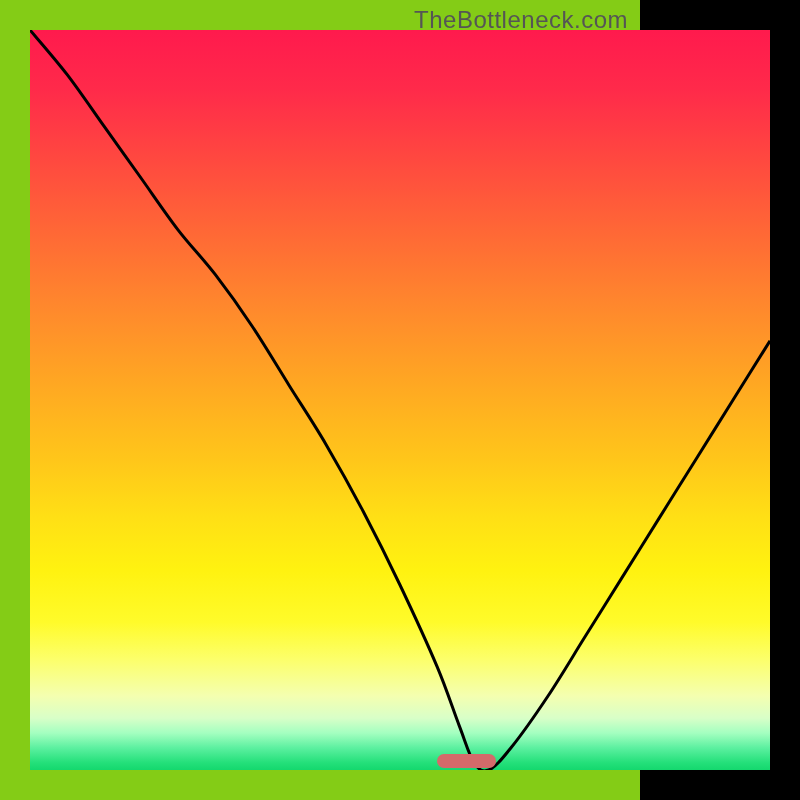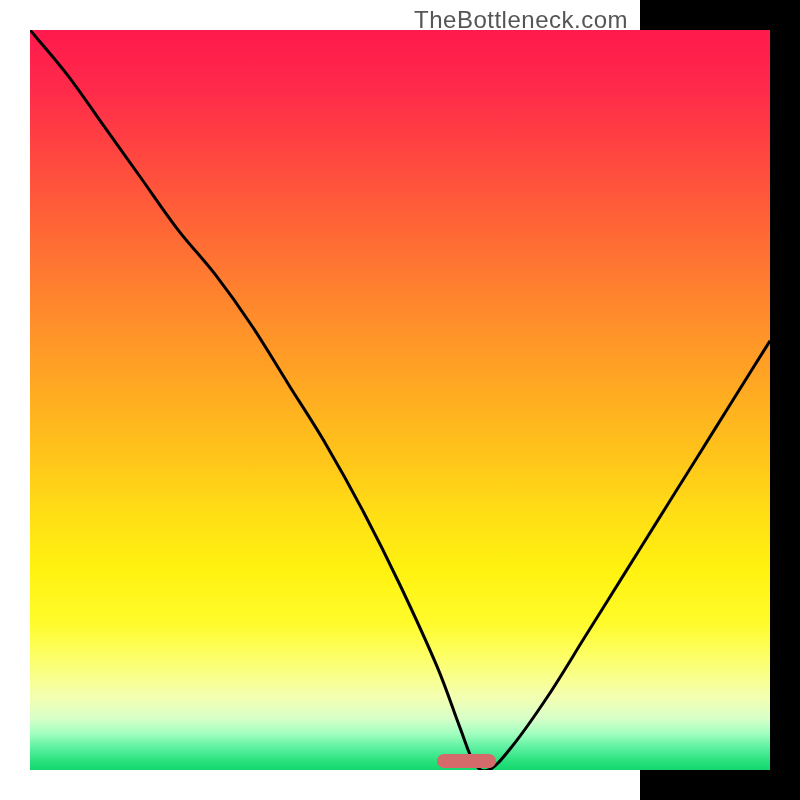--- a/index.html
+++ b/index.html
@@ -8,21 +8,21 @@
     width: 800px;
     height: 800px;
     background: #000;
     overflow: hidden;
     font-family: Arial, Helvetica, sans-serif;
   }
   .stage {
     position: relative;
     width: 640px;
     height: 800px;
-    background: #ffffff;
+    background: #84cc16;
   }
   .watermark {
     position: absolute;
     top: 6px;
     right: 12px;
     color: #555;
     font-size: 24px;
     font-weight: 500;
     letter-spacing: 0.5px;
     z-index: 50;

